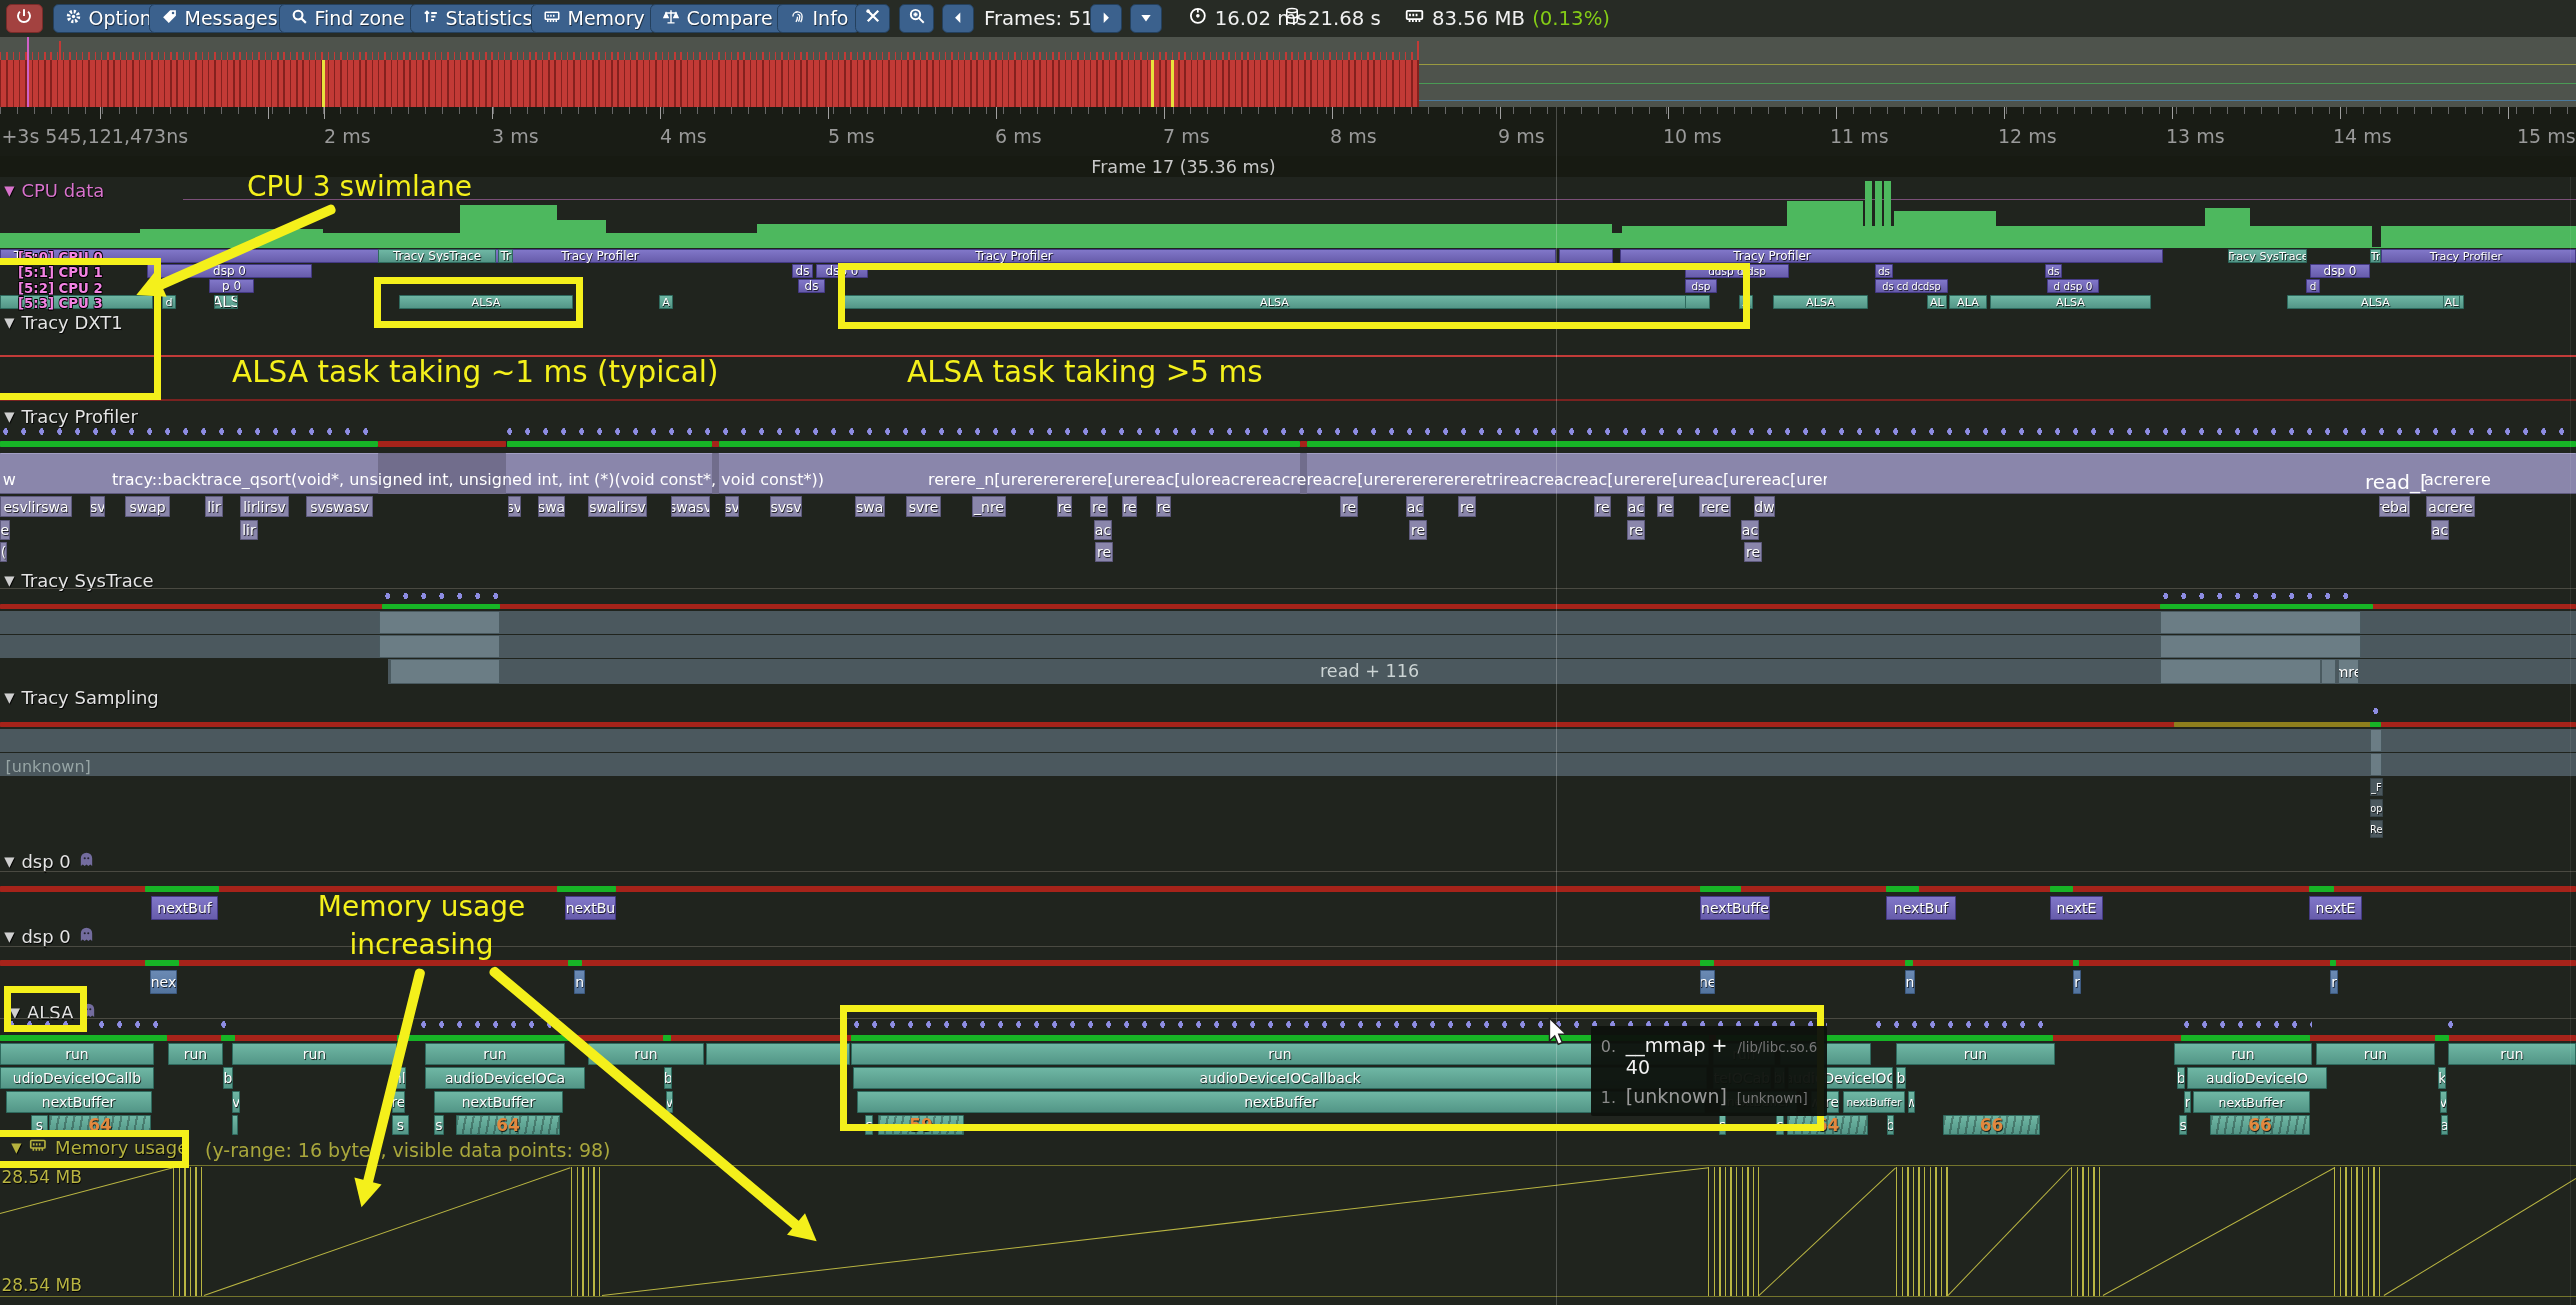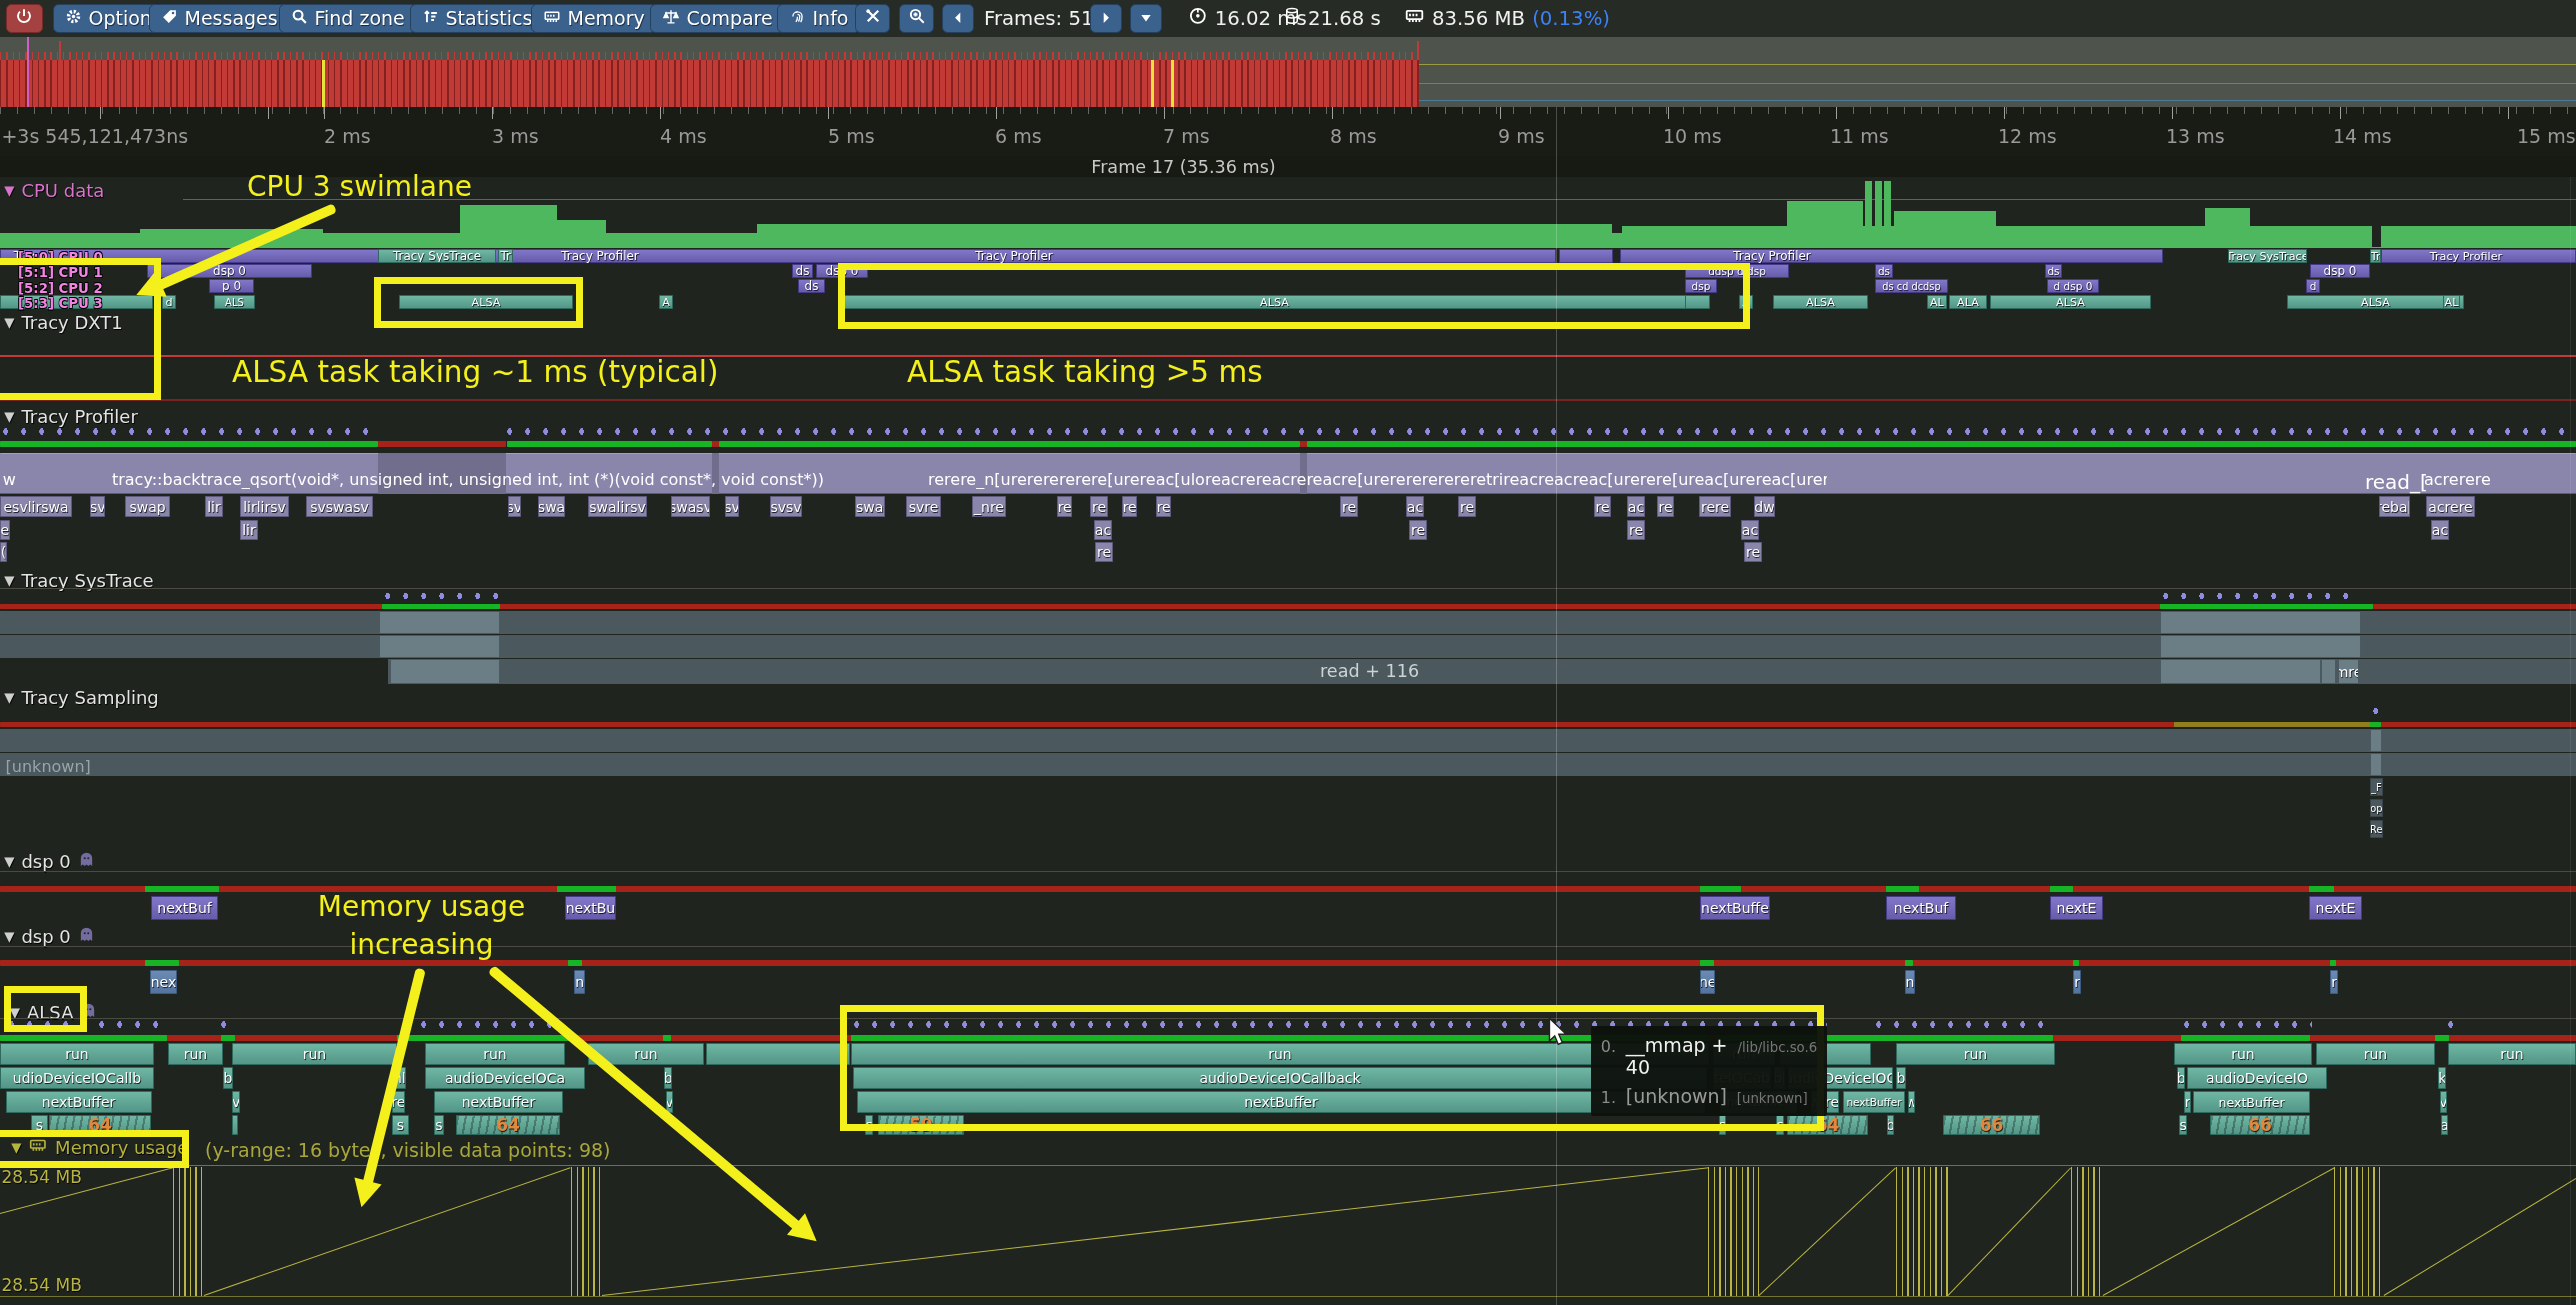--- a/index.html
+++ b/index.html
@@ -150,21 +150,21 @@
         </svg></span>
     <span>21.68 s</span>
   </div>
   <div class="tstat" style="left:1404px">
     <span><svg width="21" height="19.7" viewBox="0 0 24 24" fill="none" stroke="#fff" stroke-width="2.2">
           <rect x="2.5" y="6" width="19" height="10" rx="1"></rect>
           <path d="M6 16v3.6M10 16v3.6M14 16v3.6M18 16v3.6"></path>
           <path d="M6.5 9.5v3M10.5 9.5v3M14.5 9.5v3"></path>
         </svg></span>
     <span>83.56 MB</span>
-    <span style="color:#3b82f6">(0.13%)</span>
+    <span style="color:#84cc16">(0.13%)</span>
   </div>
 </div>
 
 <div class="abs" style="top:37px;left:0;width:2576px;height:70px;background:#4e534c">
   <div class="abs" style="left:0;top:15.4px;width:1419px;height:7.7px;background:repeating-linear-gradient(90deg,#c23a36 0 1.4px,rgba(0,0,0,0) 1.4px 6.3px)"></div>
   <div class="abs" style="left:0;top:23px;width:1419px;height:47px;background:repeating-linear-gradient(90deg,rgba(70,8,6,.5) 0 1.4px,rgba(0,0,0,0) 1.4px 6.3px),#c23a36"></div>
   <div class="abs" style="left:59px;top:3.5px;width:2.1px;height:19.7px;background:#c23a36"></div>
   <div class="abs" style="left:1417px;top:3.5px;width:2.1px;height:19.7px;background:#c23a36"></div>
   <div class="abs" style="left:1419px;top:27px;width:1157px;height:1.4px;background:#9a9a40"></div>
   <div class="abs" style="left:1419px;top:46px;width:1157px;height:1.4px;background:#4a9a55"></div>
@@ -236,21 +236,21 @@
     <div class="seg c-purple" style="left: 209px; width: 45px; font-size: 12px; text-align: center;">p 0</div>
     <div class="seg c-purple" style="left: 798px; width: 27px; font-size: 12px;">ds</div>
     <div class="seg c-purple" style="left: 1685px; width: 32px; font-size: 10.5px;">dsp</div>
     <div class="seg c-purple" style="left: 1875px; width: 73px; font-size: 9.8px;">ds cd dcdsp</div>
     <div class="seg c-purple" style="left: 2047px; width: 52px; font-size: 10.5px;">d dsp 0</div>
     <div class="seg c-purple" style="left: 2306px; width: 14px; font-size: 10.5px;">d</div>
   </div>
 <div class="lane" style="top:295px;height:14px">
     <div class="seg c-teal" style="left: 0px; width: 153px; font-size: 11.2px;"></div>
     <div class="seg c-teal" style="left: 162px; width: 14px; font-size: 11.2px;">d</div>
-    <div class="seg c-teal" style="left: 214px; width: 41px; font-size: 10px;">ALS</div>
+    <div class="seg c-teal" style="left: 214px; width: 24px; font-size: 15px;">ALS</div>
     <div class="seg c-teal" style="left: 399px; width: 174px; font-size: 11.2px;">ALSA</div>
     <div class="seg c-teal" style="left: 659px; width: 14px; font-size: 11.2px;">A</div>
     <div class="seg c-teal" style="left: 840px; width: 869px; font-size: 11.2px;">ALSA</div>
     <div class="seg c-teal" style="left: 1685px; width: 25px; font-size: 11.2px;"></div>
     <div class="seg c-teal" style="left: 1739px; width: 14px; font-size: 11.2px;">A</div>
     <div class="seg c-teal" style="left: 1773px; width: 95px; font-size: 11.2px;">ALSA</div>
     <div class="seg c-teal" style="left: 1927px; width: 19.7px; font-size: 11.2px;">AL</div>
     <div class="seg c-teal" style="left: 1949px; width: 38px; font-size: 11.2px;">ALA</div>
     <div class="seg c-teal" style="left: 1990px; width: 161px; font-size: 11.2px;">ALSA</div>
     <div class="seg c-teal" style="left: 2287px; width: 177px; font-size: 11.2px;">ALSA</div>

